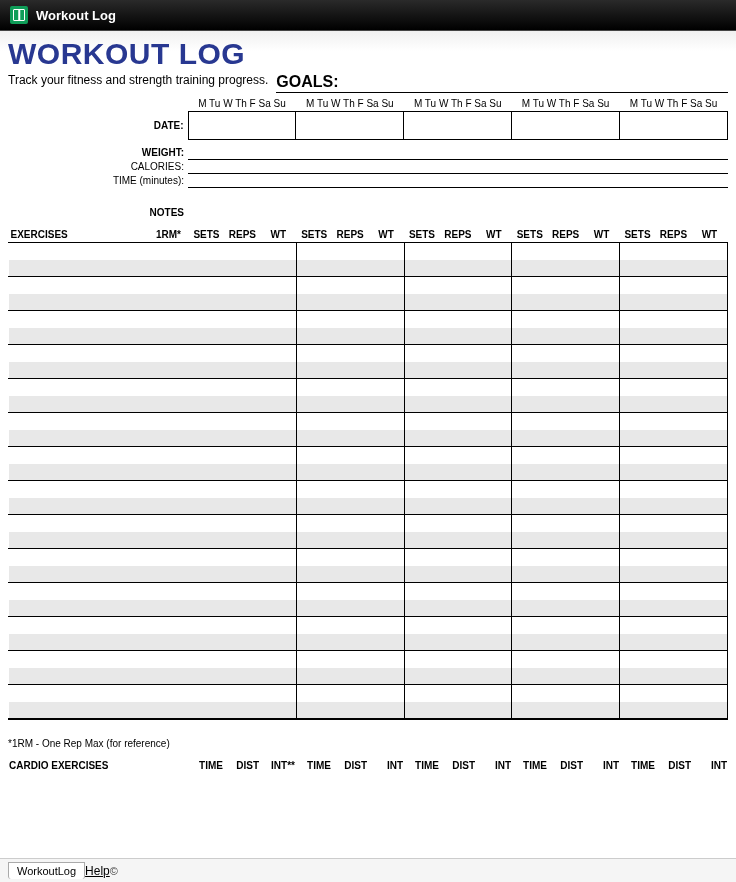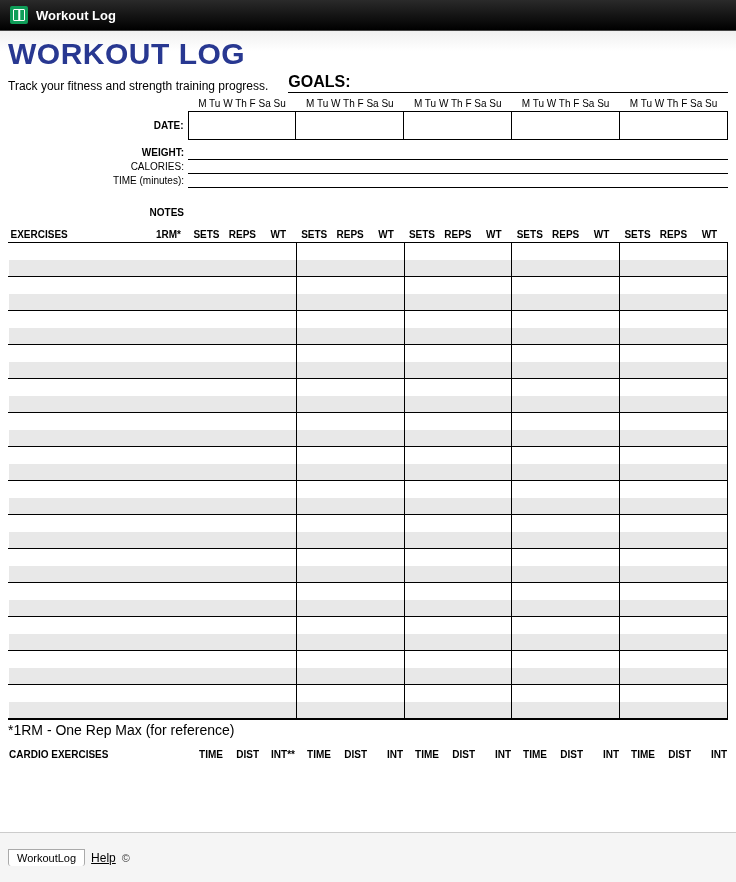--- a/index.html
+++ b/index.html
@@ -62,22 +62,22 @@
   }
   h1 {
     margin: 2px 0 0 0;
     font-size: 30px;
     font-weight: bold;
     color: #283891;
     letter-spacing: 0.5px;
   }
   .subrow {
     display: flex;
-    align-items: flex-end;
-    gap: 20px;
+    align-items: flex-start;
+    gap: 8px;
     font-size: 12px;
     margin-top: 2px;
   }
   .subrow .goals {
     font-size: 16px;
     font-weight: bold;
     border-bottom: 1px solid #000;
     flex: 1;
     padding-bottom: 1px;
   }
@@ -135,45 +135,44 @@
     height: 17px;
     font-size: 10px;
     border-left: 1px solid transparent;
     border-right: 1px solid transparent;
   }
   table.ex tr.double td { border-bottom: 1px solid #000; }
   table.ex tr.shade { background: #e8e8e8; }
   table.ex td.group-start { border-left: 1px solid #000; }
   table.ex td.group-end { border-right: 1px solid #000; }
   .footnote {
-    font-size: 14px;
+    font-size: 10px;
     border-top: 1px solid #000;
-    padding-top: 2px;
+    padding-top: 18px;
     margin-top: 0;
   }
   table.cardio {
     border-collapse: collapse;
     width: 100%;
     table-layout: fixed;
     margin-top: 10px;
   }
   table.cardio th {
     font-size: 10px;
     font-weight: bold;
     text-align: right;
     white-space: nowrap;
   }
   table.cardio th.leftlabel {
     text-align: left;
   }
   .tabbar {
     display: flex;
     align-items: center;
-    gap: 6px;
-    padding: 16px 8px;
+    padding: 3px 8px;
     font-size: 12px;
     border-top: 1px solid #ccc;
     background: #f5f5f5;
   }
   .tab {
     border: 1px solid #aaa;
     background: #fff;
     padding: 2px 8px;
     font-size: 11px;
     border-bottom: none;

